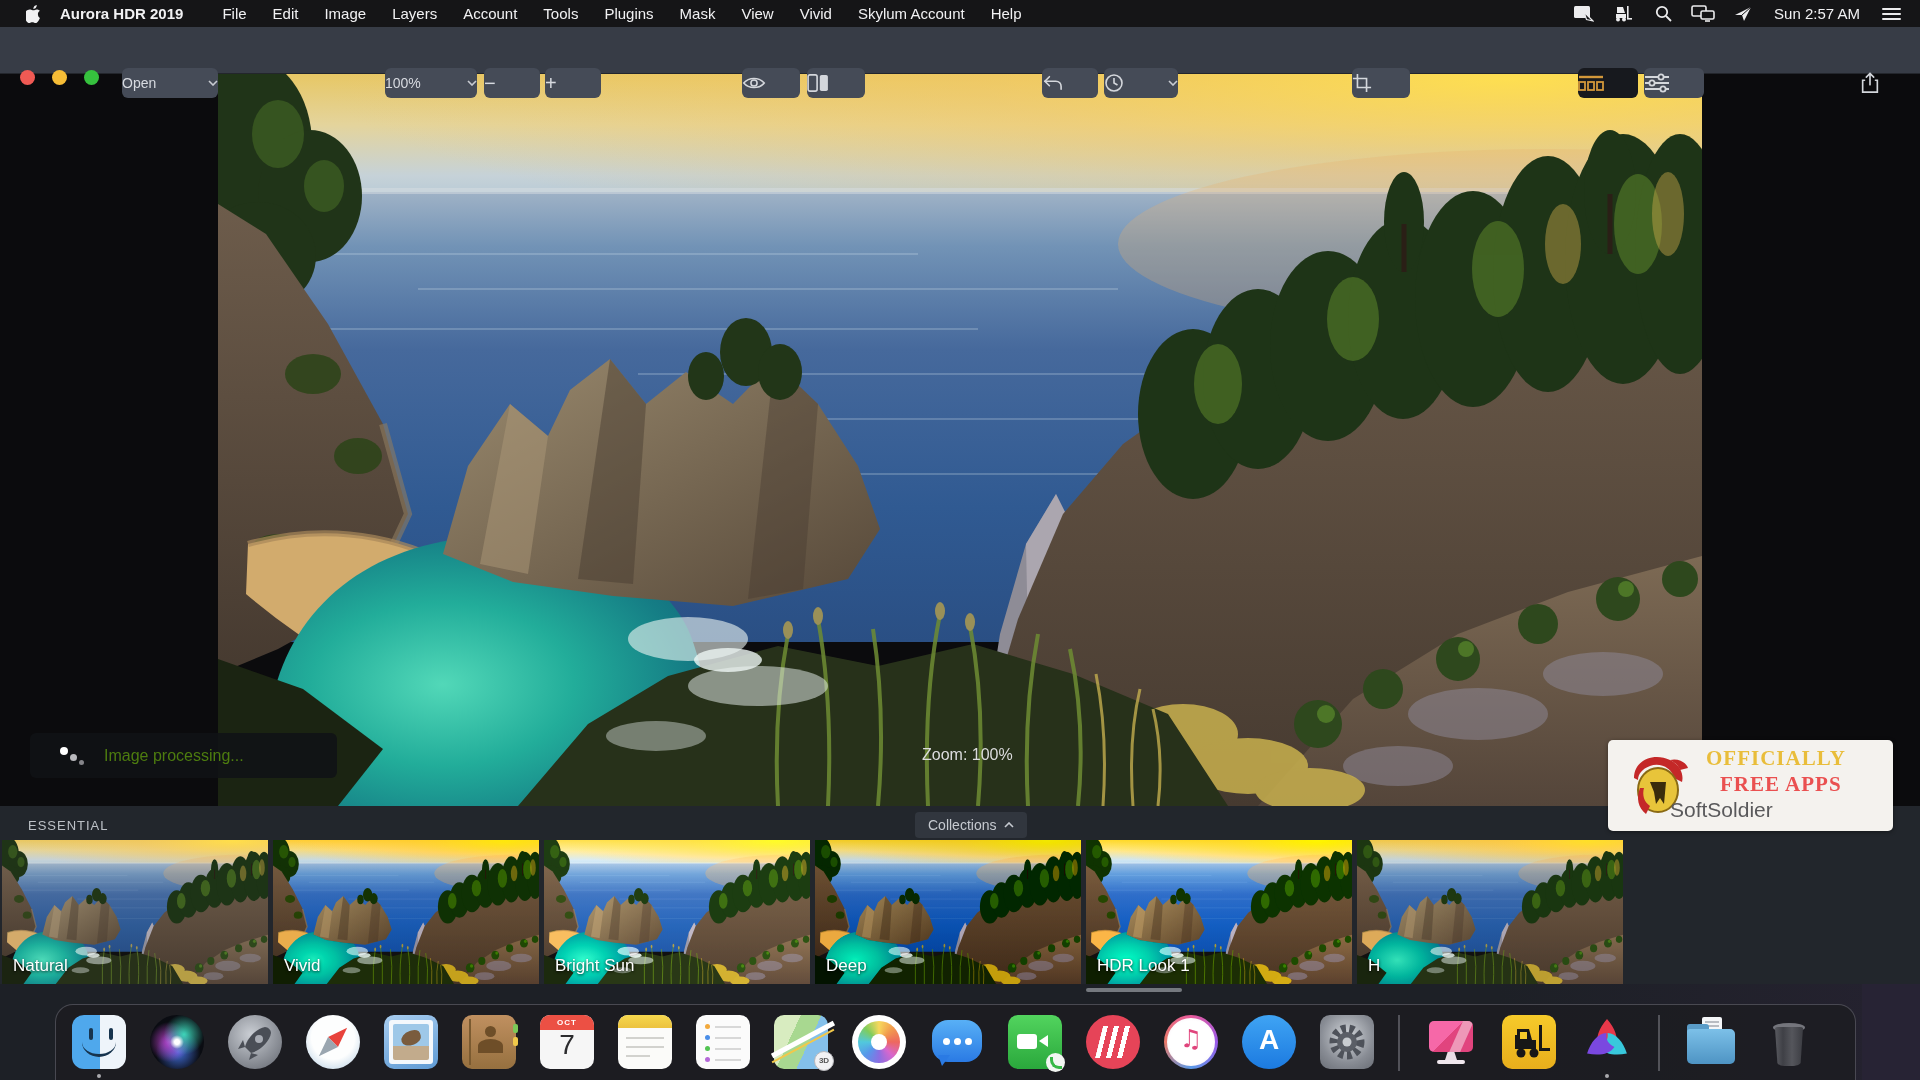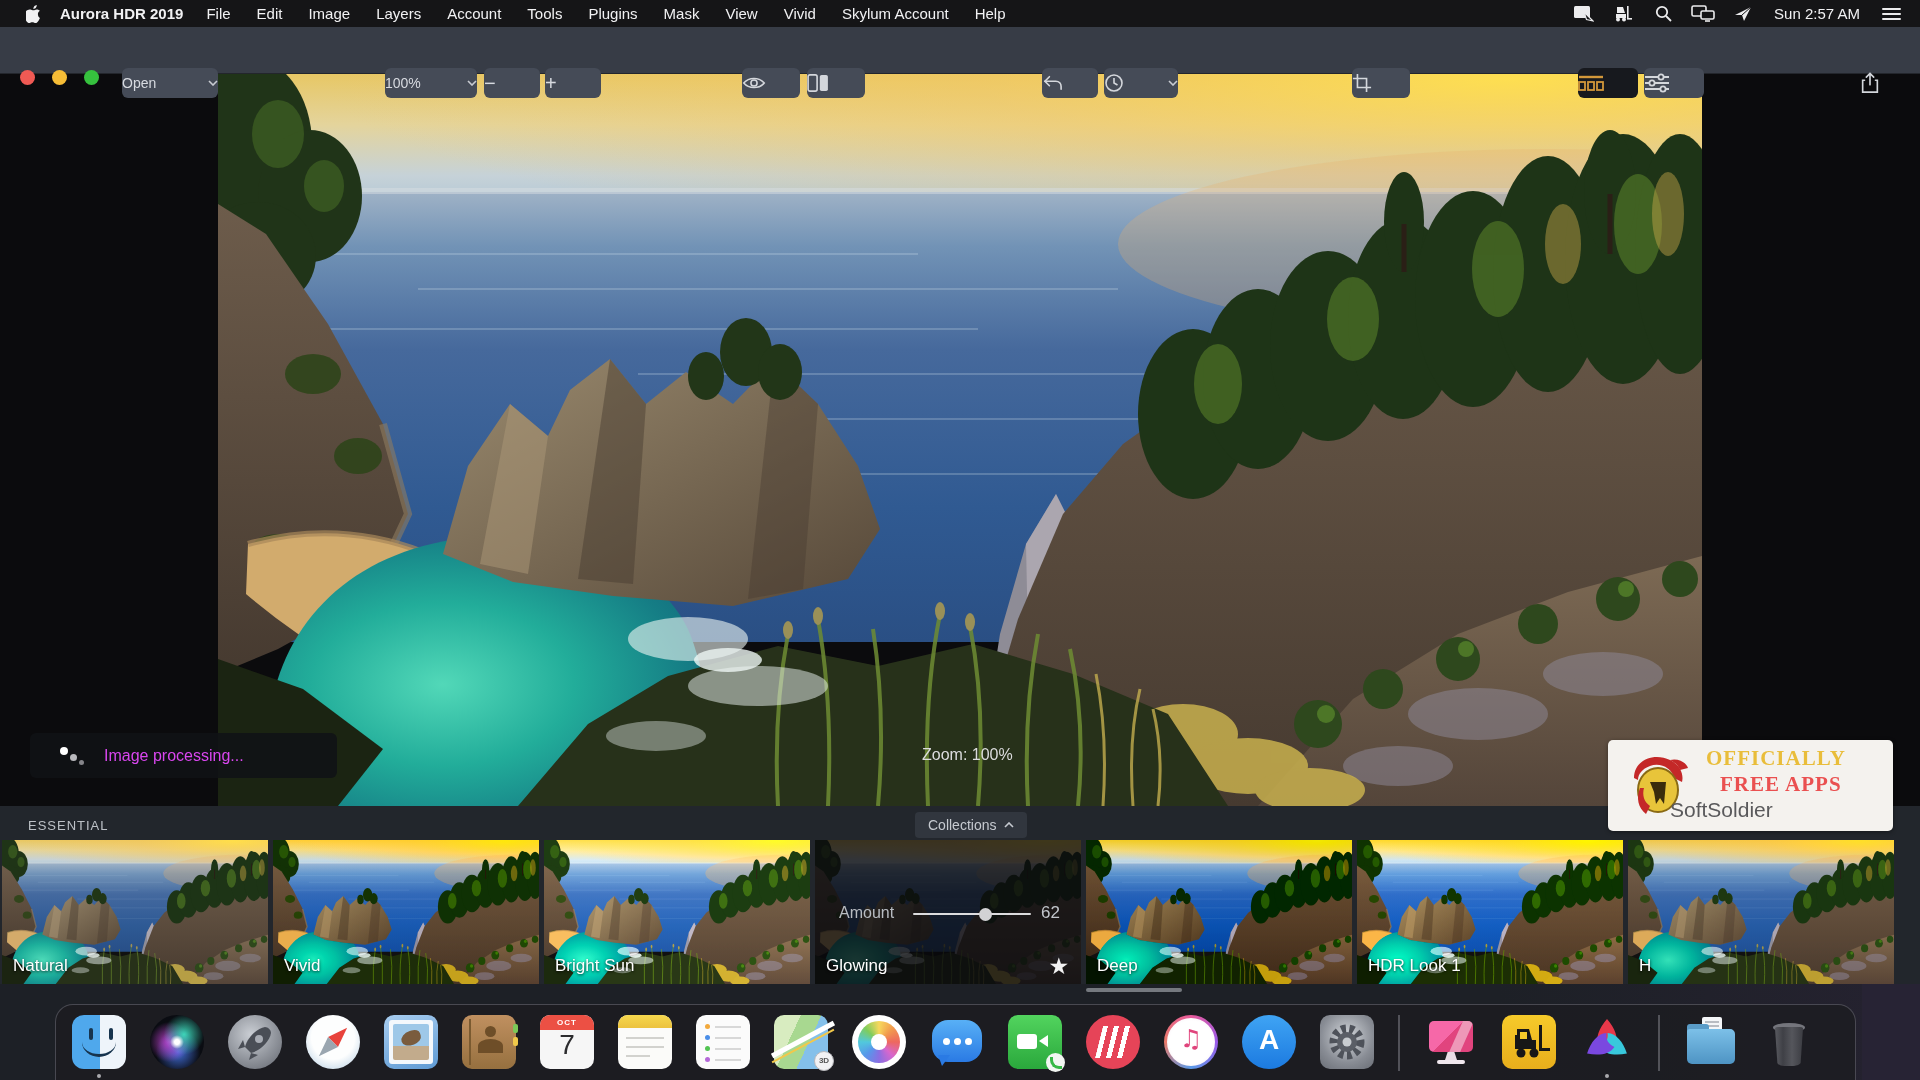--- a/index.html
+++ b/index.html
@@ -4,21 +4,21 @@
 <style>
   * { margin:0; padding:0; box-sizing:border-box; }
   html,body { width:1920px; height:1080px; overflow:hidden; background:#14151c;
     font-family:"Liberation Sans","DejaVu Sans",sans-serif; }
   .screen { position:relative; width:1920px; height:1080px; background:#101116; }
 
   
   .menubar { position:absolute; left:0; top:0; width:1920px; height:27px; background:#151517;
     display:flex; align-items:center; color:#f1f1f3; font-size:15px; z-index:50; }
   .menubar .apple { margin-left:18px; width:30px; display:flex; justify-content:center; }
-  .menubar .appname { font-weight:700; margin:0 10px 0 12px; }
+  .menubar .appname { font-weight:700; margin:0 26px 0 12px; }
   .menu-item { padding:0 13px; height:27px; line-height:27px; }
   .mb-right { margin-left:auto; display:flex; align-items:center; gap:10px; padding-right:14px; }
   .mb-ic { width:30px; height:27px; display:flex; align-items:center; justify-content:center; }
   .mb-clock { margin:0 6px; font-size:15px; }
 
   
   .toolbar { position:absolute; left:0; top:27px; width:1920px; height:47px; background:#373c46;
     border-bottom:1px solid #23262c; z-index:49; }
   .tl { position:absolute; top:43px; width:15px; height:15px; border-radius:50%; }
   .tl.red{ left:20px; background:#f05a54; } .tl.yel{ left:52px; background:#f6bd36; } .tl.grn{ left:84px; background:#36c13e; }
@@ -33,21 +33,21 @@
   .photo { position:absolute; left:218px; top:0; width:1484px; height:732px; }
   .photo svg, .thumb-art svg { display:block; }
 
   .proc-box { position:absolute; left:30px; top:659px; width:307px; height:45px; border-radius:6px;
     background:rgba(16,18,22,.88); display:flex; align-items:center; z-index:5; }
   .spinner { position:relative; width:26px; height:22px; margin-left:30px; }
   .spinner i { position:absolute; border-radius:50%; background:#fff; }
   .spinner i:nth-child(1){ left:0; top:2px; width:8px; height:8px; }
   .spinner i:nth-child(2){ left:10px; top:9px; width:7px; height:7px; background:#b9b9bd; }
   .spinner i:nth-child(3){ left:19px; top:15px; width:5px; height:5px; background:#85858a; }
-  .proc-text { margin-left:18px; color:#d946ef; font-size:16px; }
+  .proc-text { margin-left:18px; color:#4d7c0f; font-size:16px; }
   .zoom-ind { position:absolute; left:922px; top:672px; color:#dcdcde; font-size:16px; z-index:5; }
 
   .watermark { position:absolute; left:1608px; top:666px; width:285px; height:91px; background:#f4f2ee;
     border-radius:5px; z-index:6; box-shadow:0 1px 4px rgba(0,0,0,.4); }
   .wm-logo { position:absolute; left:12px; top:8px; }
   .wm-l1 { position:absolute; left:98px; top:6px; font-family:"Liberation Serif","DejaVu Serif",serif;
     font-weight:700; font-size:21px; letter-spacing:1px; color:#e9bd3a; }
   .wm-l2 { position:absolute; left:112px; top:32px; font-family:"Liberation Serif","DejaVu Serif",serif;
     font-weight:700; font-size:21px; letter-spacing:1px; color:#ea5050; }
   .wm-brand { position:absolute; left:62px; top:58px; font-size:21px; color:#59595b; }
@@ -607,35 +607,20 @@
         <span class="tile-label">Vivid</span>
       </div>
       <div class="tile f-bright">
         <span class="thumb-art">
             <svg width="266" height="144" viewBox="0 0 1484 732" preserveAspectRatio="none">
               <use href="#seascape"></use>
             </svg>
           </span>
         <span class="tile-label">Bright Sun</span>
       </div>
-      <div class="tile selected">
-        <span class="thumb-art">
-            <svg width="266" height="144" viewBox="0 0 1484 732" preserveAspectRatio="none">
-              <use href="#seascape"></use>
-            </svg>
-          </span>
-        <span class="tile-overlay"></span>
-        <span class="amt-label">Amount</span>
-        <span class="amt-track">
-          <span class="amt-thumb" style="left:66px;"></span>
-        </span>
-        <span class="amt-value">62</span>
-        <span class="tile-label">Glowing</span>
-        <span class="tile-star">★</span>
-      </div>
       <div class="tile f-deep">
         <span class="thumb-art">
             <svg width="266" height="144" viewBox="0 0 1484 732" preserveAspectRatio="none">
               <use href="#seascape"></use>
             </svg>
           </span>
         <span class="tile-label">Deep</span>
       </div>
       <div class="tile f-hdr1">
         <span class="thumb-art">

